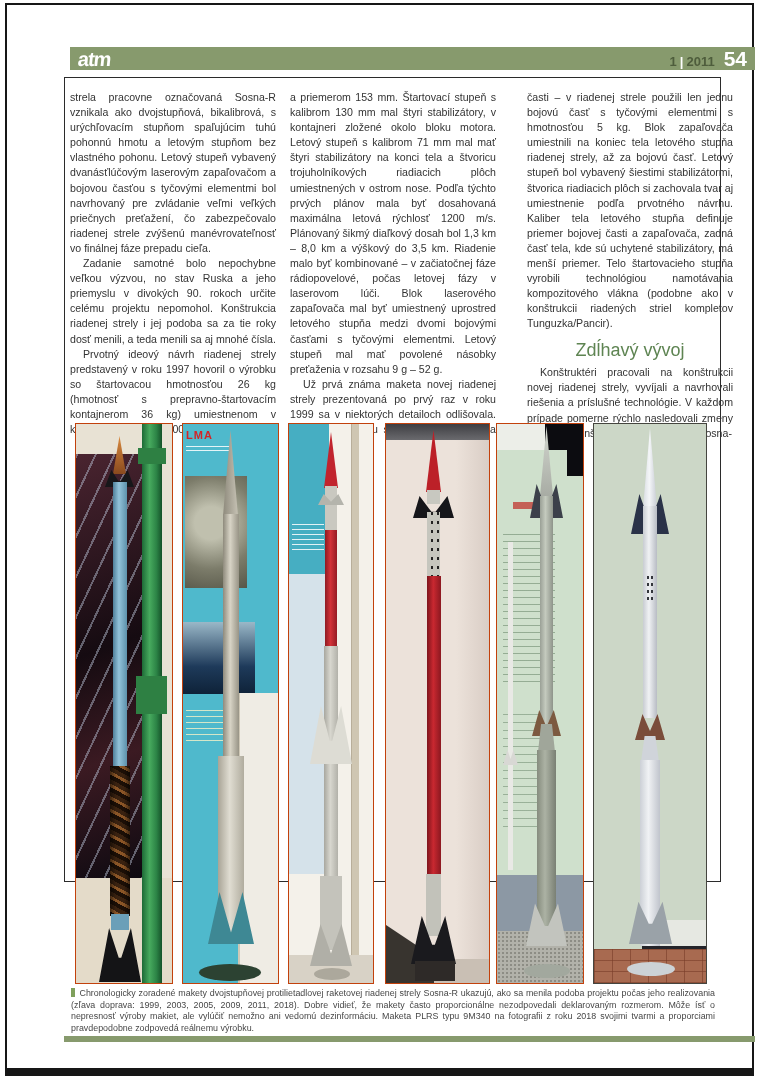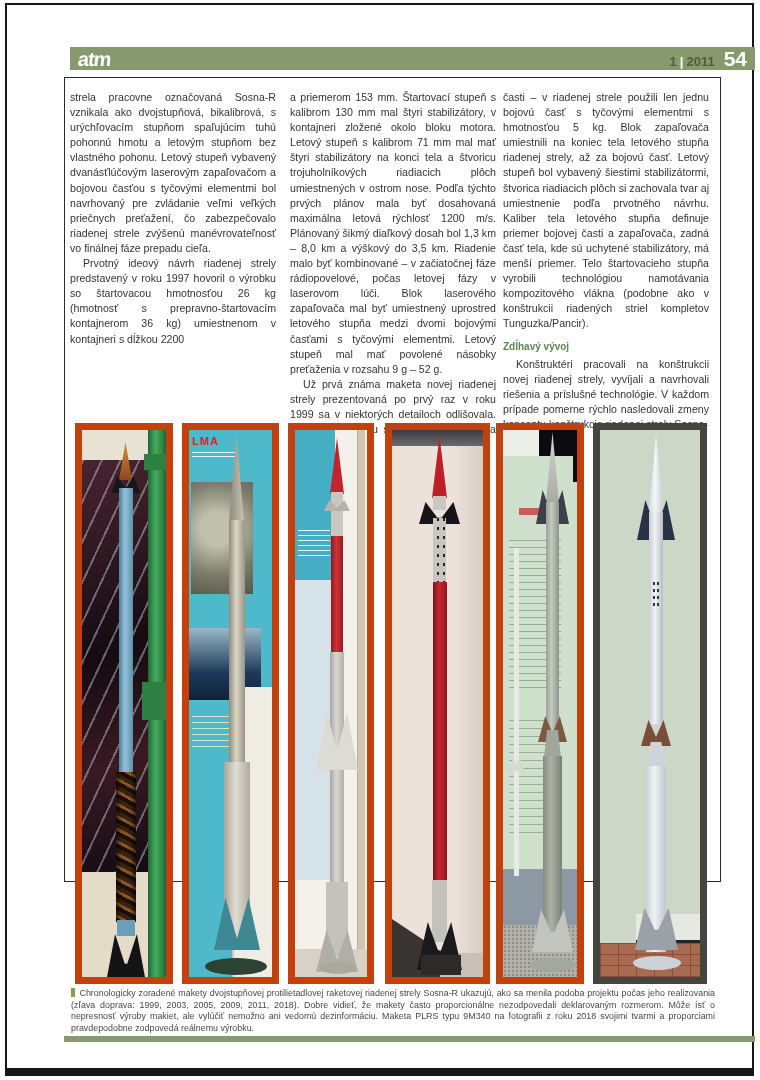--- a/index.html
+++ b/index.html
@@ -36,28 +36,28 @@
     border:1px solid #2b2b2b;box-sizing:border-box;
   }
 
   
   .col{position:absolute;top:12px;width:206px;color:#333;
     font-size:10.6px;line-height:15.1px;text-align:justify;}
   .col p{margin:0;}
   .col p.ind{text-indent:13px;}
   .col-1{left:5px;}
   .col-2{left:225px;}
-  .col-3{left:438px;}
+  .col-3{left:462px;}
   .sec-heading{
-    color:#5E8452;font-size:10px;font-weight:bold;line-height:1.1;
-    margin:9px 0 5px 0;text-align:left;
-  }
-
-  
-  .photo{position:absolute;top:345px;height:561px;border:7px solid #c2410c;
+    color:#5E8452;font-size:18px;font-weight:normal;line-height:1.1;
+    margin:9px 0 5px 0;text-align:center;
+  }
+
+  
+  .photo{position:absolute;top:345px;height:561px;border:1px solid #c2410c;
     box-sizing:border-box;overflow:hidden;background:#e8e2d4;}
   .ph1{left:10px;width:98px;}
   .ph2{left:117px;width:97px;background:#4fb9cc;}
   .ph3{left:223px;width:86px;background:#f4f1ea;}
   .ph4{left:320px;width:105px;background:linear-gradient(90deg,#ece2da 68%,#d9cdc5);}
   .ph5{left:431px;width:88px;background:#cfe0cc;}
   .ph6{left:528px;width:114px;background:#ccd7c7;border-color:#45453f;}
 
   
   .p1-poster{left:0;top:30px;width:66px;height:430px;
@@ -233,20 +233,21 @@
       <span class="issue-div">|</span>
       <span class="issue-txt">2011</span>
       <span class="page-num">54</span>
     </span>
   </div>
 
   <div class="abs content-box">
 
     <div class="col col-1">
       <p>strela pracovne označovaná Sosna-R vznikala ako dvojstupňová, bikalibrová, s urýchľovacím stupňom spaľujúcim tuhú pohonnú hmotu a letovým stupňom bez vlastného pohonu. Letový stupeň vybavený dvanásťlúčovým laserovým zapaľovačom a bojovou časťou s tyčovými elementmi bol navrhovaný pre zvládanie veľmi veľkých priečnych preťažení, čo zabezpečovalo riadenej strele zvýšenú manévrovateľnosť vo finálnej fáze prepadu cieľa.</p>
+      <p class="ind">Zadanie samotné bolo nepochybne veľkou výzvou, no stav Ruska a jeho priemyslu v divokých 90. rokoch určite celému projektu nepomohol. Konštrukcia riadenej strely i jej podoba sa za tie roky dosť menili, a teda menili sa aj mnohé čísla.</p>
       <p class="ind">Prvotný ideový návrh riadenej strely predstavený v roku 1997 hovoril o výrobku so štartovacou hmotnosťou 26 kg (hmotnosť s prepravno-štartovacím kontajnerom 36 kg) umiestnenom v kontajneri s dĺžkou 2200</p>
     </div>
 
     <div class="col col-2">
       <p>a priemerom 153 mm. Štartovací stupeň s kalibrom 130 mm mal štyri stabilizátory, v kontajneri zložené okolo bloku motora. Letový stupeň s kalibrom 71 mm mal mať štyri stabilizátory na konci tela a štvoricu trojuholníkových riadiacich plôch umiestnených v ostrom nose. Podľa týchto prvých plánov mala byť dosahovaná maximálna letová rýchlosť 1200 m/s. Plánovaný šikmý diaľkový dosah bol 1,3 km – 8,0 km a výškový do 3,5 km. Riadenie malo byť kombinované – v začiatočnej fáze rádiopovelové, počas letovej fázy v laserovom lúči. Blok laserového zapaľovača mal byť umiestnený uprostred letového stupňa medzi dvomi bojovými časťami s tyčovými elementmi. Letový stupeň mal mať povolené násobky preťaženia v rozsahu 9 g – 52 g.</p>
       <p class="ind">Už prvá známa maketa novej riadenej strely prezentovaná po prvý raz v roku 1999 sa v niektorých detailoch odlišovala. Hneď od začiatku sa zmenila konštrukcia bojovej</p>
     </div>
 
     <div class="col col-3">
       <p>časti – v riadenej strele použili len jednu bojovú časť s tyčovými elementmi s hmotnosťou 5 kg. Blok zapaľovača umiestnili na koniec tela letového stupňa riadenej strely, až za bojovú časť. Letový stupeň bol vybavený šiestimi stabilizátormi, štvorica riadiacich plôch si zachovala tvar aj umiestnenie podľa prvotného návrhu. Kaliber tela letového stupňa definuje priemer bojovej časti a zapaľovača, zadná časť tela, kde sú uchytené stabilizátory, má menší priemer. Telo štartovacieho stupňa vyrobili technológiou namotávania kompozitového vlákna (podobne ako v konštrukcii riadených striel kompletov Tunguzka/Pancir).</p>

